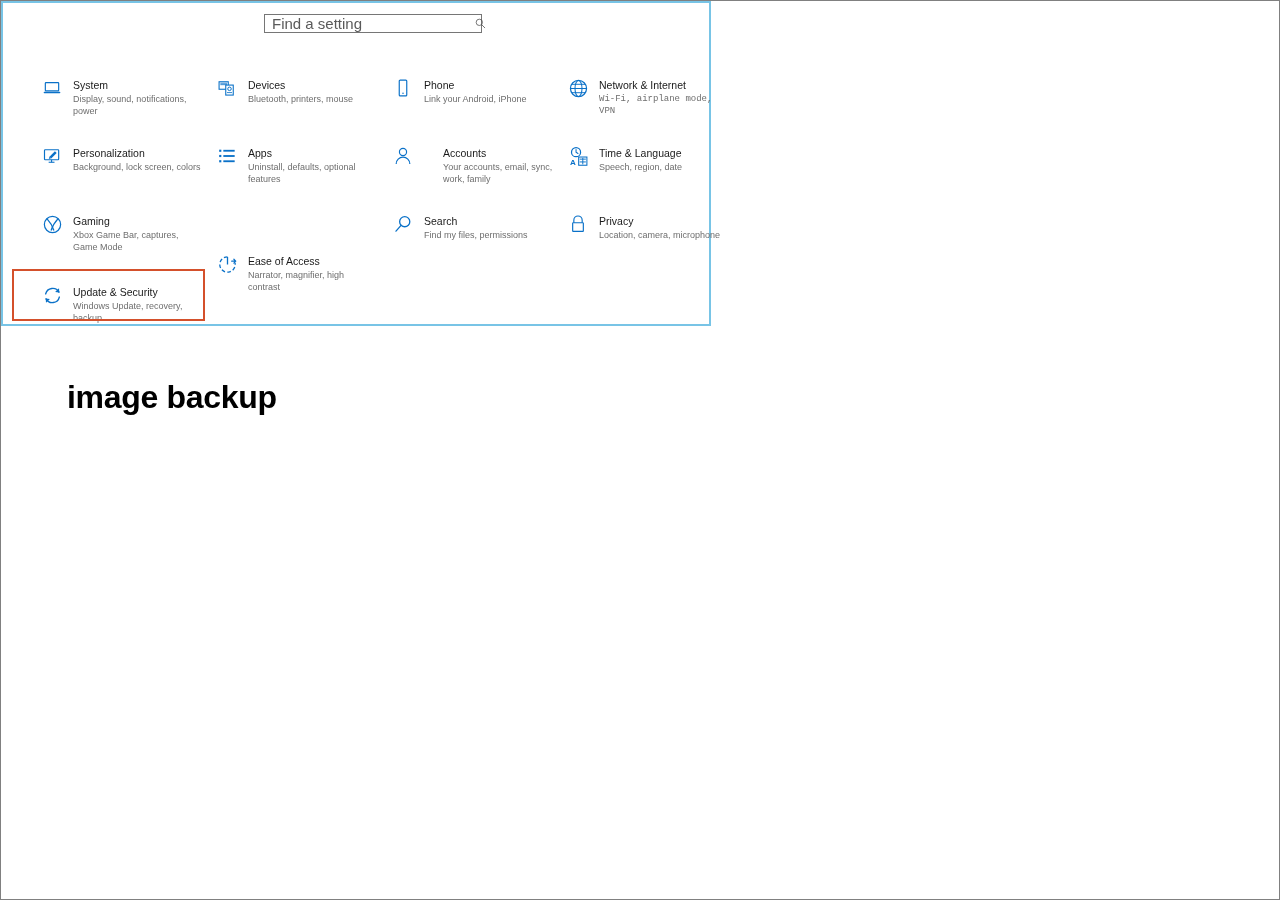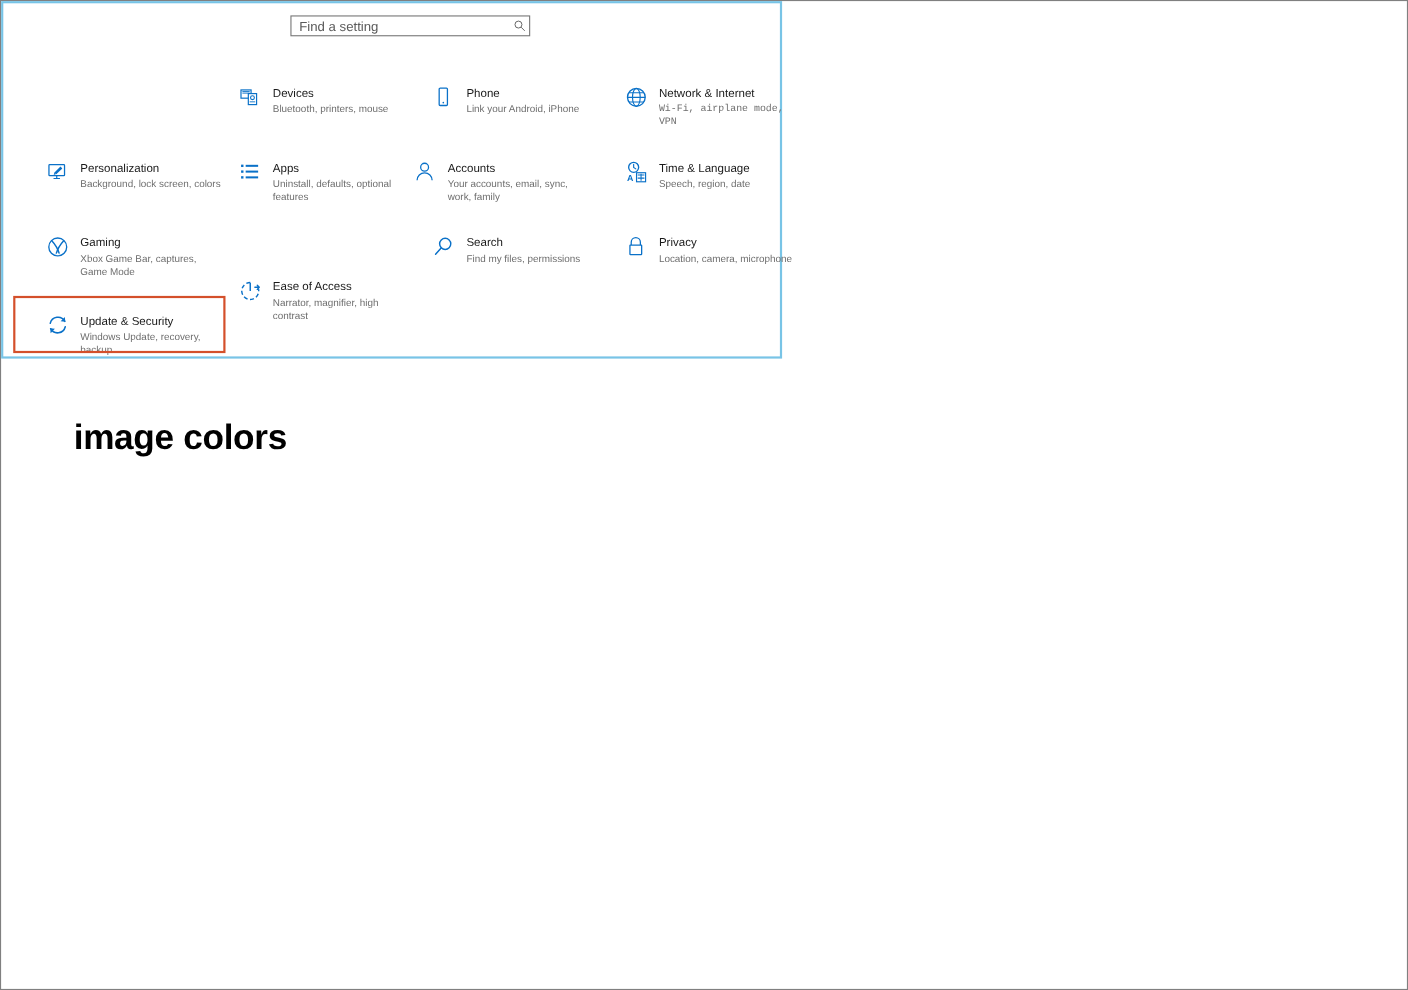--- a/index.html
+++ b/index.html
@@ -50,21 +50,21 @@
     display: flex;
     align-items: center;
   }
   .search-input {
     border: 0;
     outline: 0;
     flex: 1;
     height: 17px;
     padding: 0 0 0 7px;
     font-family: "Liberation Sans", sans-serif;
-    font-size: 12px;
+    font-size: 15px;
     color: #2b2b2b;
     background: transparent;
   }
   .search-input::placeholder { color: #5a5a5a; opacity: 1; }
   .search-icon {
     width: 18px;
     height: 17px;
     display: flex;
     align-items: center;
     justify-content: center;
@@ -159,20 +159,32 @@
           <circle cx="6.3" cy="6.3" r="4.6" fill="none" stroke="currentColor" stroke-width="1.1"></circle>
           <line x1="9.7" y1="9.7" x2="14.6" y2="14.6" stroke="currentColor" stroke-width="1.1"></line>
         </svg>
       </span>
     </div>
 
     <div id="tiles">
 
       <div class="tile-row" style="height:68px;">
 
+        <div class="tile" style="left:34px; top:10px;">
+          <span class="ico">
+            <svg width="20" height="20" viewBox="0 0 24 24">
+              <rect x="4" y="5.5" width="16" height="10" rx="0.8" fill="none" stroke="currentColor" stroke-width="1.4"></rect>
+              <rect x="2" y="16.6" width="20" height="1.7" rx="0.8" fill="currentColor"></rect>
+            </svg>
+          </span>
+          <span class="txt">
+            <span class="t-title">System</span>
+            <span class="t-sub" style="display:block;">Display, sound, notifications, power</span>
+          </span>
+        </div>
 
         <div class="tile" style="left:209px; top:10px;">
           <span class="ico">
             <svg width="20" height="20" viewBox="0 0 24 24">
               <rect x="2.5" y="4.5" width="11" height="9" fill="none" stroke="currentColor" stroke-width="1.3"></rect>
               <line x1="4" y1="6.3" x2="12" y2="6.3" stroke="currentColor" stroke-width="1"></line>
               <line x1="4" y1="8" x2="12" y2="8" stroke="currentColor" stroke-width="1"></line>
               <rect x="10.5" y="8.5" width="9" height="12" fill="#ffffff" stroke="currentColor" stroke-width="1.3"></rect>
               <circle cx="15" cy="13" r="2.1" fill="none" stroke="currentColor" stroke-width="1.2"></circle>
               <line x1="12" y1="17.5" x2="18" y2="17.5" stroke="currentColor" stroke-width="1"></line>
@@ -242,21 +254,21 @@
               <rect x="7.6" y="10.9" width="13.6" height="2.2" fill="currentColor"></rect>
               <rect x="7.6" y="17.2" width="13.6" height="2.2" fill="currentColor"></rect>
             </svg>
           </span>
           <span class="txt">
             <span class="t-title">Apps</span>
             <span class="t-sub" style="display:block;">Uninstall, defaults, optional features</span>
           </span>
         </div>
 
-        <div class="tile" style="left:368px; top:10px;">
+        <div class="tile" style="left:385px; top:10px;gap:19px;">
           <span class="ico">
             <svg width="20" height="20" viewBox="0 0 24 24">
               <circle cx="12" cy="7.2" r="4.3" fill="none" stroke="currentColor" stroke-width="1.4"></circle>
               <path d="M3.8 21.5 a8.2 8.2 0 0 1 16.4 0" fill="none" stroke="currentColor" stroke-width="1.4"></path>
             </svg>
           </span>
           <span class="txt">
             <span class="t-title">Accounts</span>
             <span class="t-sub" style="display:block;">Your accounts, email, sync, work, family</span>
           </span>
@@ -355,15 +367,15 @@
           </span>
         </div>
       </div>
 
     </div>
 
     <div id="highlight-box"></div>
 
   </div>
 
-  <div id="caption">image colors</div>
+  <div id="caption">image backup</div>
 
 </div>
 
 </body></html>

